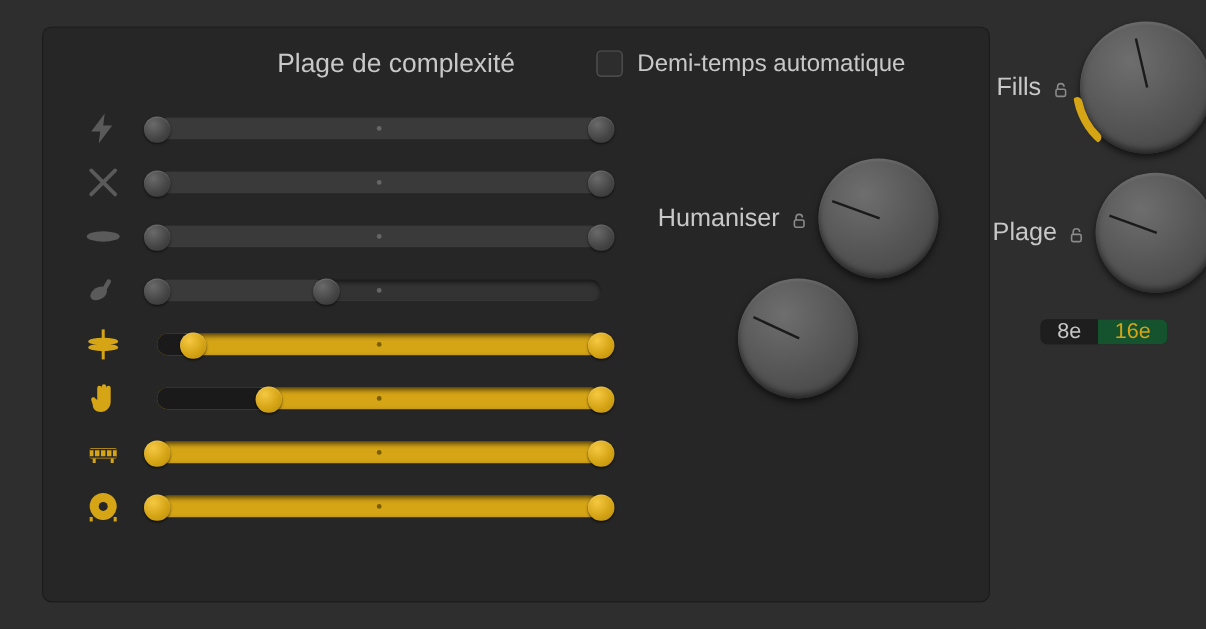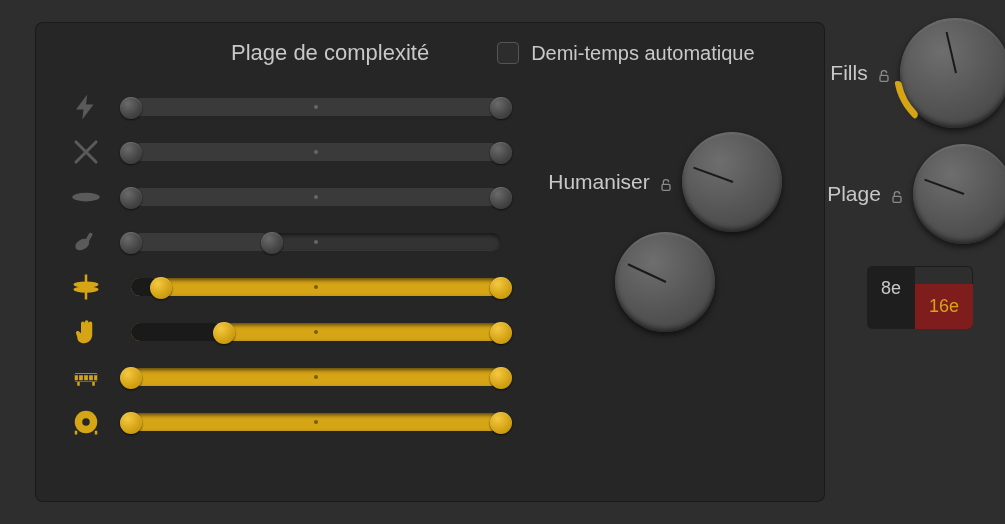--- a/index.html
+++ b/index.html
@@ -149,29 +149,28 @@
     gap: 16px;
   }
   .segmented {
     display: flex;
     border-radius: 6px;
     overflow: hidden;
     box-shadow: inset 0 0 0 1px rgba(0,0,0,.4);
     margin-top: 6px;
   }
   .seg {
-    padding: 12px 14px;
+    padding: 0 14px;
     font-size: 18px;
     background: #1e1e1e;
     color: #c8c8c8;
   }
   .seg.active {
-    background: #7f1d1d;
+    background: #14532d;
     color: #d6a516;
-    margin-top: 18px;
   }
   .details-btn {
     margin-top: 20px;
     padding: 6px 20px;
     background: #1e1e1e;
     color: #d6a516;
     border-radius: 6px;
     font-size: 20px;
     box-shadow: inset 0 0 0 1px rgba(0,0,0,.5);
   }

